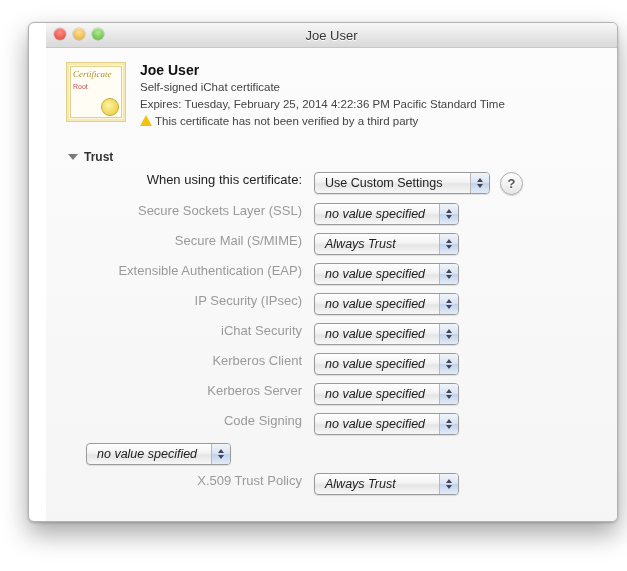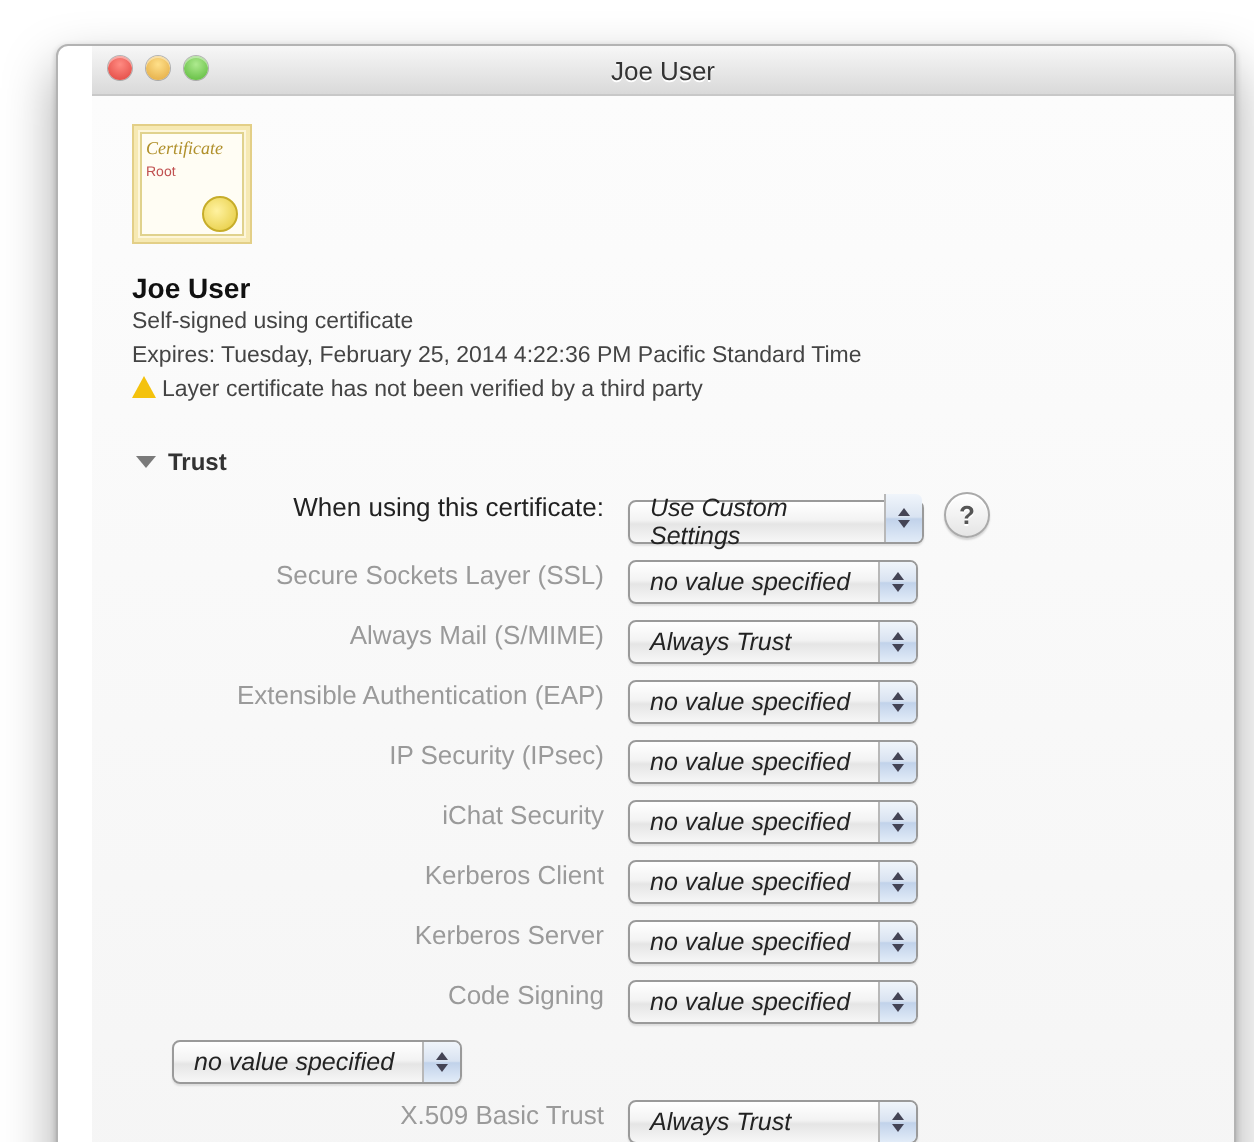--- a/index.html
+++ b/index.html
@@ -44,21 +44,20 @@
   .dot.green{background:radial-gradient(circle at 50% 35%,#aeea8f,#58b737);}
   .title{font-size:13px;color:#333;text-shadow:0 1px 0 #fff;}
   .content{
     background:linear-gradient(#fcfcfc 0,#f5f5f5 100%);
     padding:14px 20px 18px 20px;
   }
   .header{
     display:flex;
     gap:14px;
     margin-bottom:18px;
-    flex-direction:column;
   }
   .cert-icon{
     width:58px;height:58px;
     border:1px solid #e3cf87;
     box-shadow:inset 0 0 0 2px #f6e9b3;
     background:#fdf6da;
     position:relative;
   }
   .cert-icon .paper{
     position:absolute;
@@ -161,21 +160,21 @@
   .help{
     width:21px;height:21px;border-radius:50%;
     border:1px solid #aaa;
     background:linear-gradient(#ffffff,#e5e5e5);
     box-shadow:0 1px 1px rgba(0,0,0,0.15),inset 0 1px 0 #fff;
     font-size:13px;font-weight:bold;color:#555;
     display:inline-flex;align-items:center;justify-content:center;
     margin-left:10px;
     text-shadow:0 1px 0 #fff;
   }
-  .w-main{width:148px;font-style:italic;}
+  .w-main{width:176px;}
   .w-sm{width:145px;font-style:italic;}
 </style>
 </head>
 <body>
 
 <div class="window">
 
   <div class="titlebar">
     <div class="traffic">
       <div class="dot red"></div>
@@ -189,24 +188,24 @@
 
     <div class="header">
       <div class="cert-icon">
         <div class="paper"></div>
         <div class="txt">Certificate</div>
         <div class="rt">Root</div>
         <div class="ribbon"></div>
       </div>
       <div class="hdr-text">
         <h3>Joe User</h3>
-        <div class="line">Self-signed using certificate</div>
+        <div class="line">Self-signed iChat certificate</div>
         <div class="line">Expires: Tuesday, February 25, 2014 4:22:36 PM Pacific Standard Time</div>
         <div class="warn-line">
-          <span class="warn-tri"></span><span>Layer certificate has not been verified by a third party</span>
+          <span class="warn-tri"></span><span>This certificate has not been verified by a third party</span>
         </div>
       </div>
     </div>
 
     <div class="trust-section">
       <div class="disclosure">
         <span class="tri-down"></span>
         <span>Trust</span>
       </div>
 
@@ -226,21 +225,21 @@
 
         <div id="policy-rows">
             <div class="row">
               <div class="lbl">Secure Sockets Layer (SSL)</div>
               <span class="sel-wrap"><span class="aqua-select w-sm">no value specified</span><span class="caps">
                   <span class="up"></span>
                   <span class="dn"></span>
                 </span></span>
             </div>
             <div class="row">
-              <div class="lbl">Always Mail (S/MIME)</div>
+              <div class="lbl">Secure Mail (S/MIME)</div>
               <span class="sel-wrap"><span class="aqua-select w-sm">Always Trust</span><span class="caps">
                   <span class="up"></span>
                   <span class="dn"></span>
                 </span></span>
             </div>
             <div class="row">
               <div class="lbl">Extensible Authentication (EAP)</div>
               <span class="sel-wrap"><span class="aqua-select w-sm">no value specified</span><span class="caps">
                   <span class="up"></span>
                   <span class="dn"></span>
@@ -281,21 +280,21 @@
                   <span class="dn"></span>
                 </span></span>
             </div>
             <div class="row">
               <span class="sel-wrap"><span class="aqua-select w-sm">no value specified</span><span class="caps">
                   <span class="up"></span>
                   <span class="dn"></span>
                 </span></span>
             </div>
             <div class="row">
-              <div class="lbl">X.509 Basic Trust</div>
+              <div class="lbl">X.509 Trust Policy</div>
               <span class="sel-wrap"><span class="aqua-select w-sm">Always Trust</span><span class="caps">
                   <span class="up"></span>
                   <span class="dn"></span>
                 </span></span>
             </div>
           </div>
 
       </div>
     </div>
 

